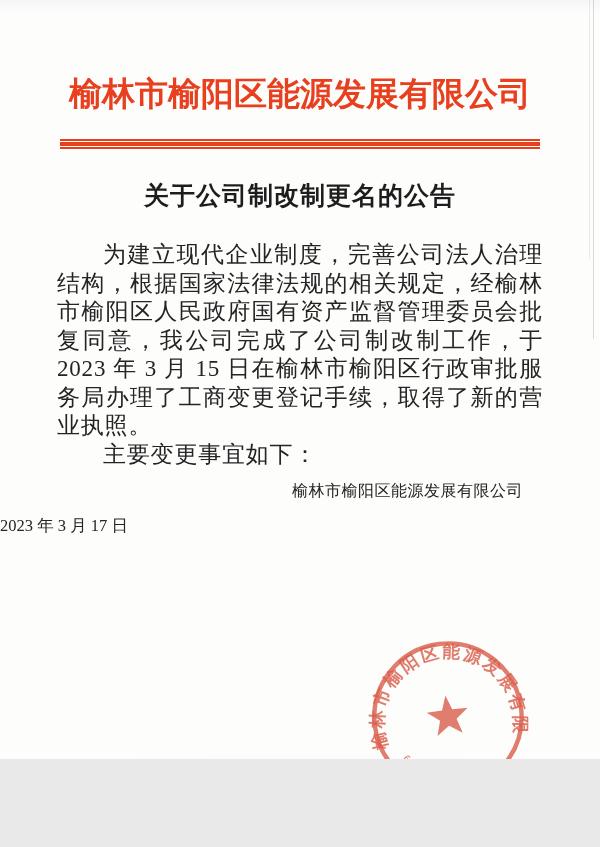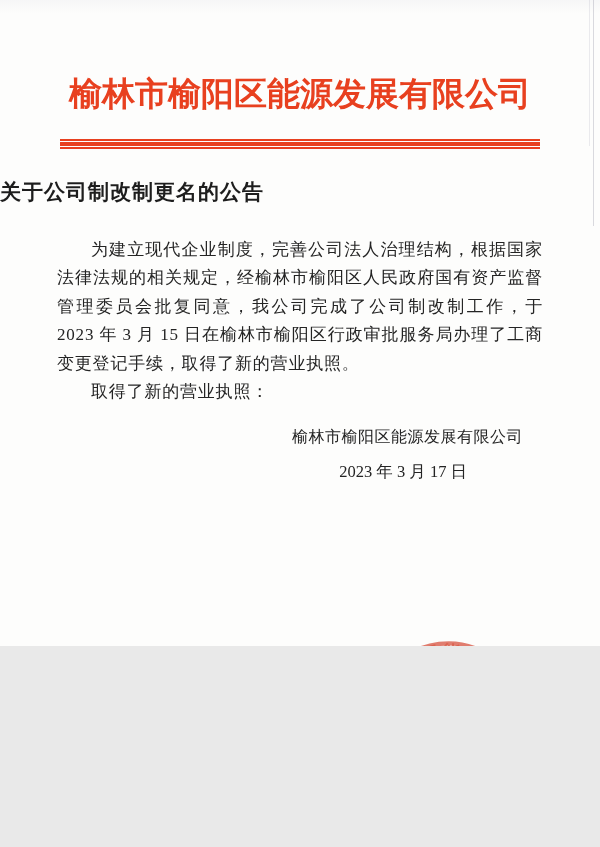--- a/index.html
+++ b/index.html
@@ -1,18 +1,18 @@
 <!DOCTYPE html>
 <html><head>
 <meta charset="utf-8">
 <style>
   html,body { margin:0; padding:0; background:#e9e9e9; }
   .page {
     position:relative;
-    width:600px; height:646px;
+    width:600px; height:759px;
     margin:0 auto;
     background:
       radial-gradient(ellipse 420px 60px at 50% 793px, rgba(205,205,210,0.22), rgba(0,0,0,0) 70%),
       linear-gradient(180deg, #f6f6f7 0px, #fdfdfc 14px, #fdfdfc 100%);
     font-family:"Liberation Serif","DejaVu Serif",serif;
     color:#242424;
     overflow:hidden;
   }
   .scan-edge-outer {
     position:absolute; top:0; bottom:420px; right:6px; width:1px;
@@ -29,45 +29,45 @@
     line-height:1.25;
     font-weight:bold;
     color:#e8401f;
     white-space:nowrap;
   }
   .rule { margin:24px 60px 0; }
   .rule .thin  { height:2px; background:#e8401f; }
   .rule .thick { height:4px; background:#e8401f; margin:1px 0; }
   .doc-title {
     margin-top:29px;
-    text-align:left;
-    font-size:21px;
+    text-align:center;
+    font-size:25px;
     line-height:1.4;
     font-weight:bold;
     letter-spacing:1px;
     color:#1d1d1d;
   }
   .body-text {
-    margin:28px 57px 16px;
-    font-size:17px;
+    margin:28px 57px 8px;
+    font-size:23px;
     line-height:28.5px;
     letter-spacing:0.8px;
     text-align:justify;
   }
   .body-text p { margin:0; text-indent:2em; }
   .signature { margin-top:8px; position:relative; z-index:1; }
   .sig-company {
     text-align:right;
     padding-right:77px;
     font-size:16px;
     line-height:28px;
     letter-spacing:0.5px;
   }
   .sig-date {
-    text-align:right;
+    text-align:left;
     padding-right:133px;
     margin-top:7px;
     font-size:16.5px;
     line-height:28px;
   }
   .seal {
     position:absolute;
     left:368px; top:637px;
     width:160px; height:160px;
     transform:rotate(-7deg);
@@ -90,21 +90,21 @@
   <div class="rule">
     <div class="thin"></div>
     <div class="thick"></div>
     <div class="thin"></div>
   </div>
 
   <div class="doc-title">关于公司制改制更名的公告</div>
 
   <div class="body-text">
     <p>为建立现代企业制度，完善公司法人治理结构，根据国家法律法规的相关规定，经榆林市榆阳区人民政府国有资产监督管理委员会批复同意，我公司完成了公司制改制工作，于 2023 年 3 月 15 日在榆林市榆阳区行政审批服务局办理了工商变更登记手续，取得了新的营业执照。</p>
-    <p>取得了新的营业执照：</p>
+    <p>主要变更事宜如下：</p>
   </div>
 
   <div class="signature">
     <div class="sig-company">榆林市榆阳区能源发展有限公司</div>
     <div class="sig-date">2023 年 3 月 17 日</div>
   </div>
 
   <svg class="seal" viewBox="0 0 200 200">
     <circle cx="100" cy="100" r="92" fill="none" stroke="#d8503c" stroke-width="5.5" stroke-opacity="0.8"></circle>
     <path id="sealTopArc" d="M 22,133 A 82,82 0 1 1 178,133" fill="none"></path>

